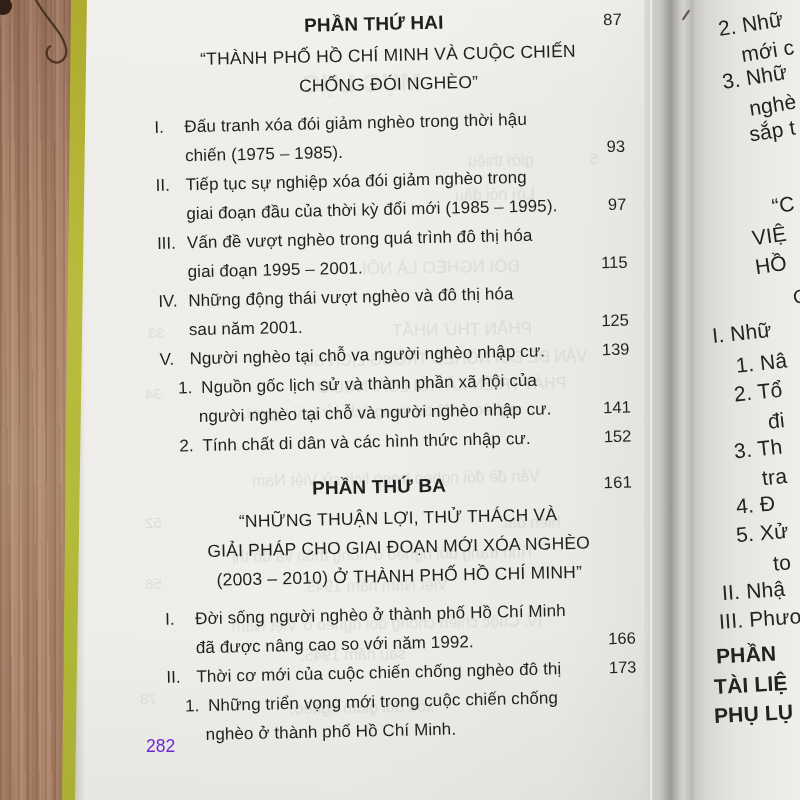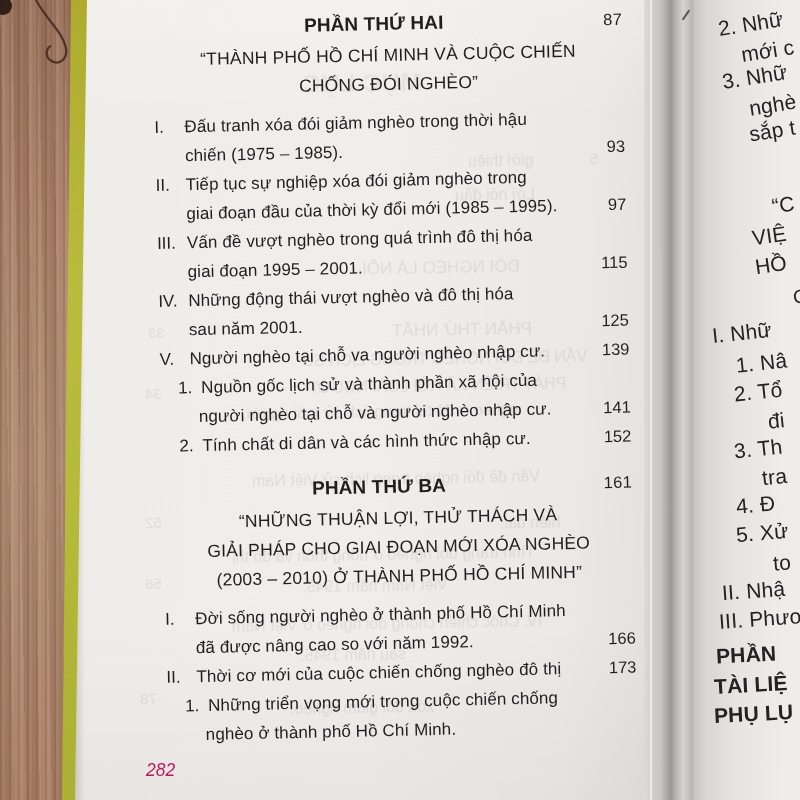--- a/index.html
+++ b/index.html
@@ -70,21 +70,21 @@
   .row.h .t{flex:1;text-align:center;}
   .row.h .p{font-weight:400;}
   .row.h2{margin-top:16px;}
   .row.q .t{flex:1;text-align:center;font-size:17.5px;letter-spacing:.2px;}
   .row.qlast{margin-bottom:9px;}
   .row.i2{padding-left:18px;}
   .row.i2 .m{min-width:23px;}
   .row.c1{padding-left:30px;}
   .row.c2{padding-left:38px;}
   .footer-num{
-    position:absolute;left:146px;top:760px;font-size:17.5px;color:#be185d;font-style:italic;
+    position:absolute;left:146px;top:736px;font-size:17.5px;color:#6d28d9;
   }
   
   .ghost-layer{position:absolute;inset:0;pointer-events:none;}
   .ghost{
     position:absolute;white-space:nowrap;color:#7d838d;opacity:.16;
     transform:scaleX(-1) rotate(1deg);filter:blur(.6px);
   }
   .ghost.big{opacity:.09;font-weight:700;}
 </style>
 </head>

